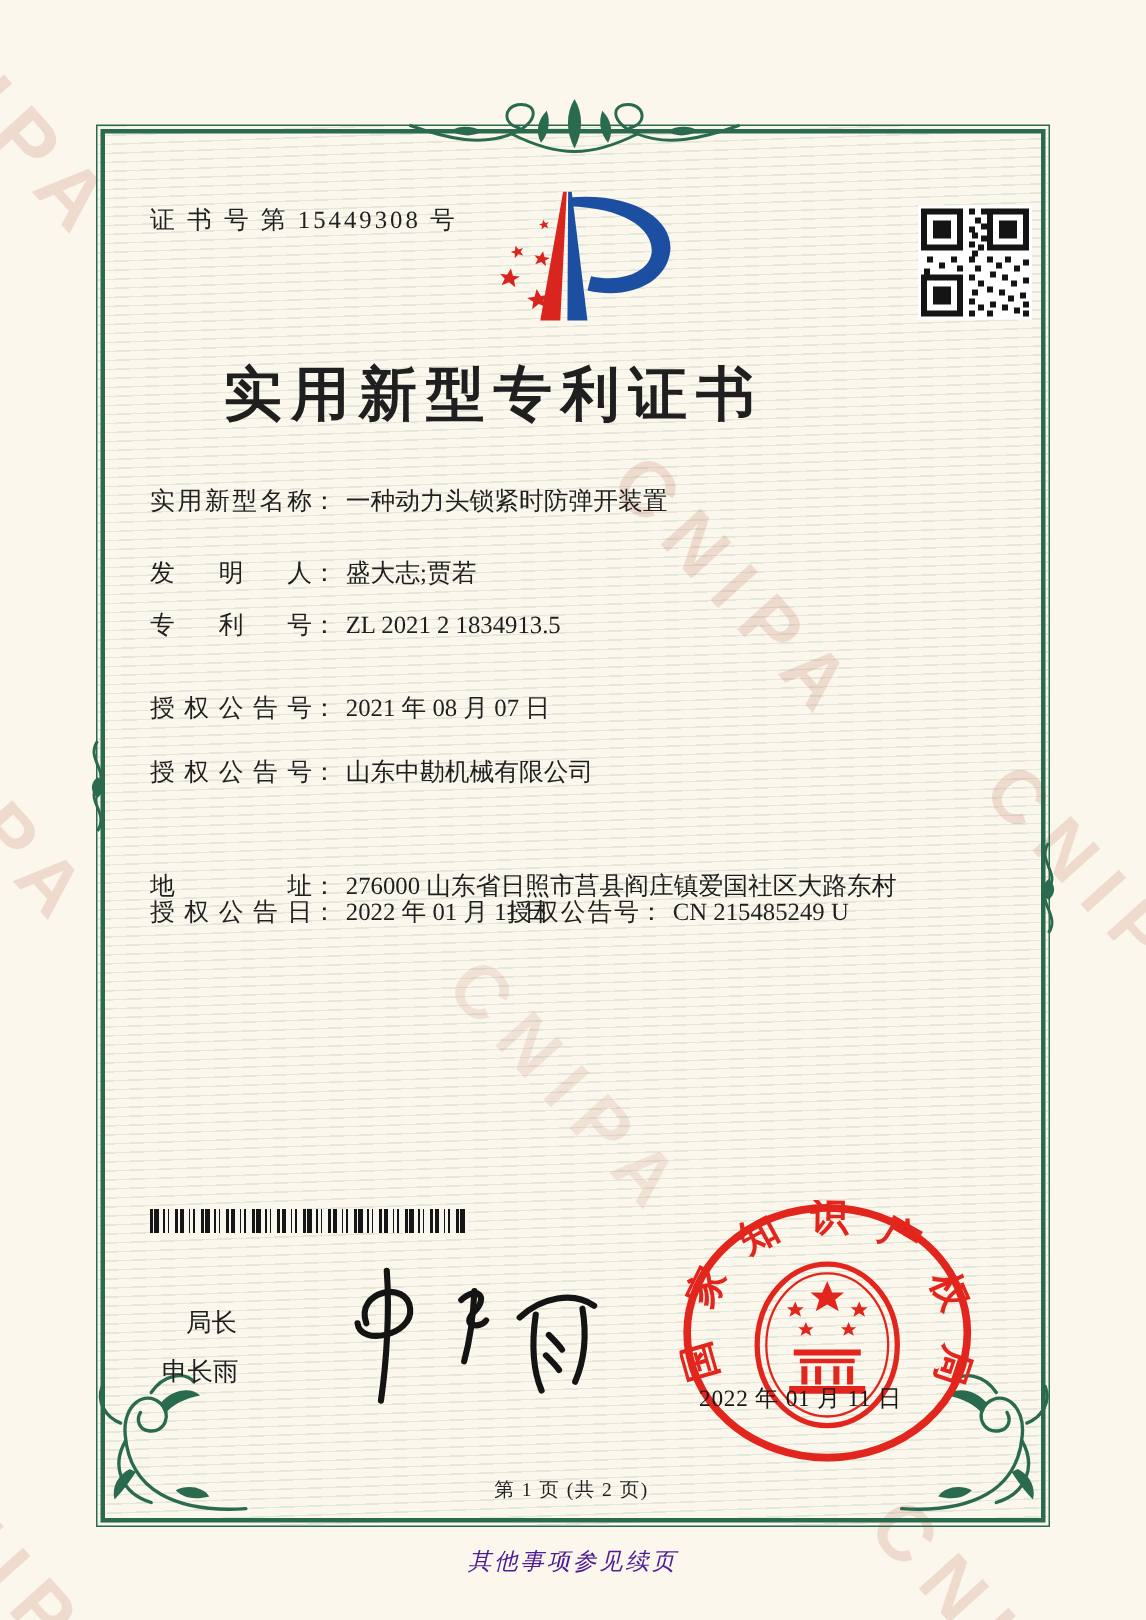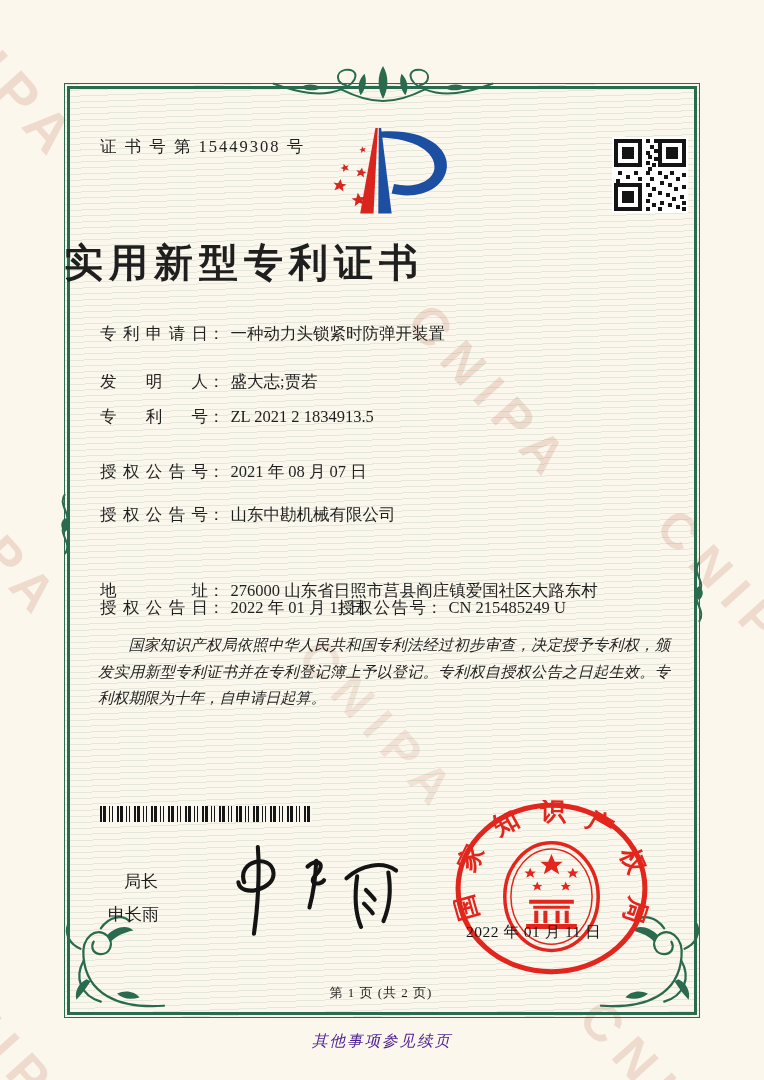--- a/index.html
+++ b/index.html
@@ -36,21 +36,21 @@
   .orn-garland{left:271px;top:60px;width:224px;height:47px;}
   .orn-bl{left:56px;top:908px;width:112px;height:112px;}
   .orn-br{left:597px;top:908px;width:112px;height:112px;transform:scaleX(-1);}
   .orn-left{left:54px;top:492px;width:22px;height:64px;}
   .orn-right{left:688px;top:560px;width:22px;height:64px;}
   
   .cert-no{position:absolute;left:100px;top:136px;font-size:16.5px;letter-spacing:2px;z-index:4;}
   .logo{position:absolute;left:330px;top:126px;width:148px;height:100px;z-index:4;}
   .qr{position:absolute;left:612px;top:137px;width:76px;height:76px;background:#fff;z-index:4;}
   .title{
-    position:absolute;left:64px;top:236px;width:530px;
+    position:absolute;left:64px;top:236px;width:530px;text-align:center;
     font-size:39px;font-weight:700;letter-spacing:6px;z-index:4;
   }
   
   .row{position:absolute;left:100px;width:580px;font-size:16.5px;white-space:nowrap;z-index:4;}
   .flabel{display:inline-block;width:108px;text-align:justify;text-align-last:justify;vertical-align:top;}
   .fcolon{display:inline-block;margin-right:6px;}
   .r1{top:323px;} .r2{top:371px;} .r3{top:406px;} .r4{top:461px;}
   .r5{top:504px;} .r6{top:580px;} .r7{top:597px;}
   .pair2{position:absolute;left:238px;top:0;white-space:nowrap;}
   .pair2 .flabel{width:88px;}
@@ -181,21 +181,21 @@
     M34 62h4v4h-4z M40 66h4v4h-4z M34 70h4v4h-4z
     M46 34h4v4h-4z M52 38h4v4h-4z M58 34h4v4h-4z M64 40h4v4h-4z M70 36h4v4h-4z
     M48 44h4v4h-4z M56 46h4v4h-4z M62 50h4v4h-4z M70 48h4v4h-4z
     M46 54h4v4h-4z M54 56h4v4h-4z M60 60h4v4h-4z M68 58h4v4h-4z
     M48 64h4v4h-4z M56 66h4v4h-4z M64 68h4v4h-4z M70 64h4v4h-4z M46 70h4v4h-4z M70 70h4v4h-4z"></path>
 </svg>
 
 <div class="title">实用新型专利证书</div>
 
 <div class="row r1">
-  <span class="flabel">专利申请日</span><span class="fcolon">：</span><span>一种动力头锁紧时防弹开装置</span>
+  <span class="flabel">实用新型名称</span><span class="fcolon">：</span><span>一种动力头锁紧时防弹开装置</span>
 </div>
 <div class="row r2">
   <span class="flabel">发明人</span><span class="fcolon">：</span><span>盛大志;贾若</span>
 </div>
 <div class="row r3">
   <span class="flabel">专利号</span><span class="fcolon">：</span><span>ZL 2021 2 1834913.5</span>
 </div>
 <div class="row r4">
   <span class="flabel">授权公告号</span><span class="fcolon">：</span><span>2021 年 08 月 07 日</span>
 </div>
@@ -206,21 +206,20 @@
   <span class="flabel">地址</span><span class="fcolon">：</span><span>276000 山东省日照市莒县阎庄镇爱国社区大路东村</span>
 </div>
 <div class="row r7">
   <span class="flabel">授权公告日</span><span class="fcolon">：</span><span>2022 年 01 月 11 日</span>
   <span class="pair2">
     <span class="flabel">授权公告号</span><span class="fcolon">：</span><span>CN 215485249 U</span>
   </span>
 </div>
 
 <div class="body-text">
-  <p>国家知识产权局依照中华人民共和国专利法经过初步审查，决定授予专利权，颁发实用新型专利证书并在专利登记簿上予以登记。专利权自授权公告之日起生效。专利权期限为十年，自申请日起算。</p>
 </div>
 
 <div class="barcode"></div>
 
 <div class="signer-title">局长</div>
 <div class="signer-name">申长雨</div>
 
 <svg class="signature" viewBox="0 0 190 95">
   <g fill="none" stroke="#141414" stroke-width="4.2" stroke-linecap="round">
     <path d="M30 40 C 22 18, 58 10, 60 30 C 62 48, 26 56, 24 40"></path>

